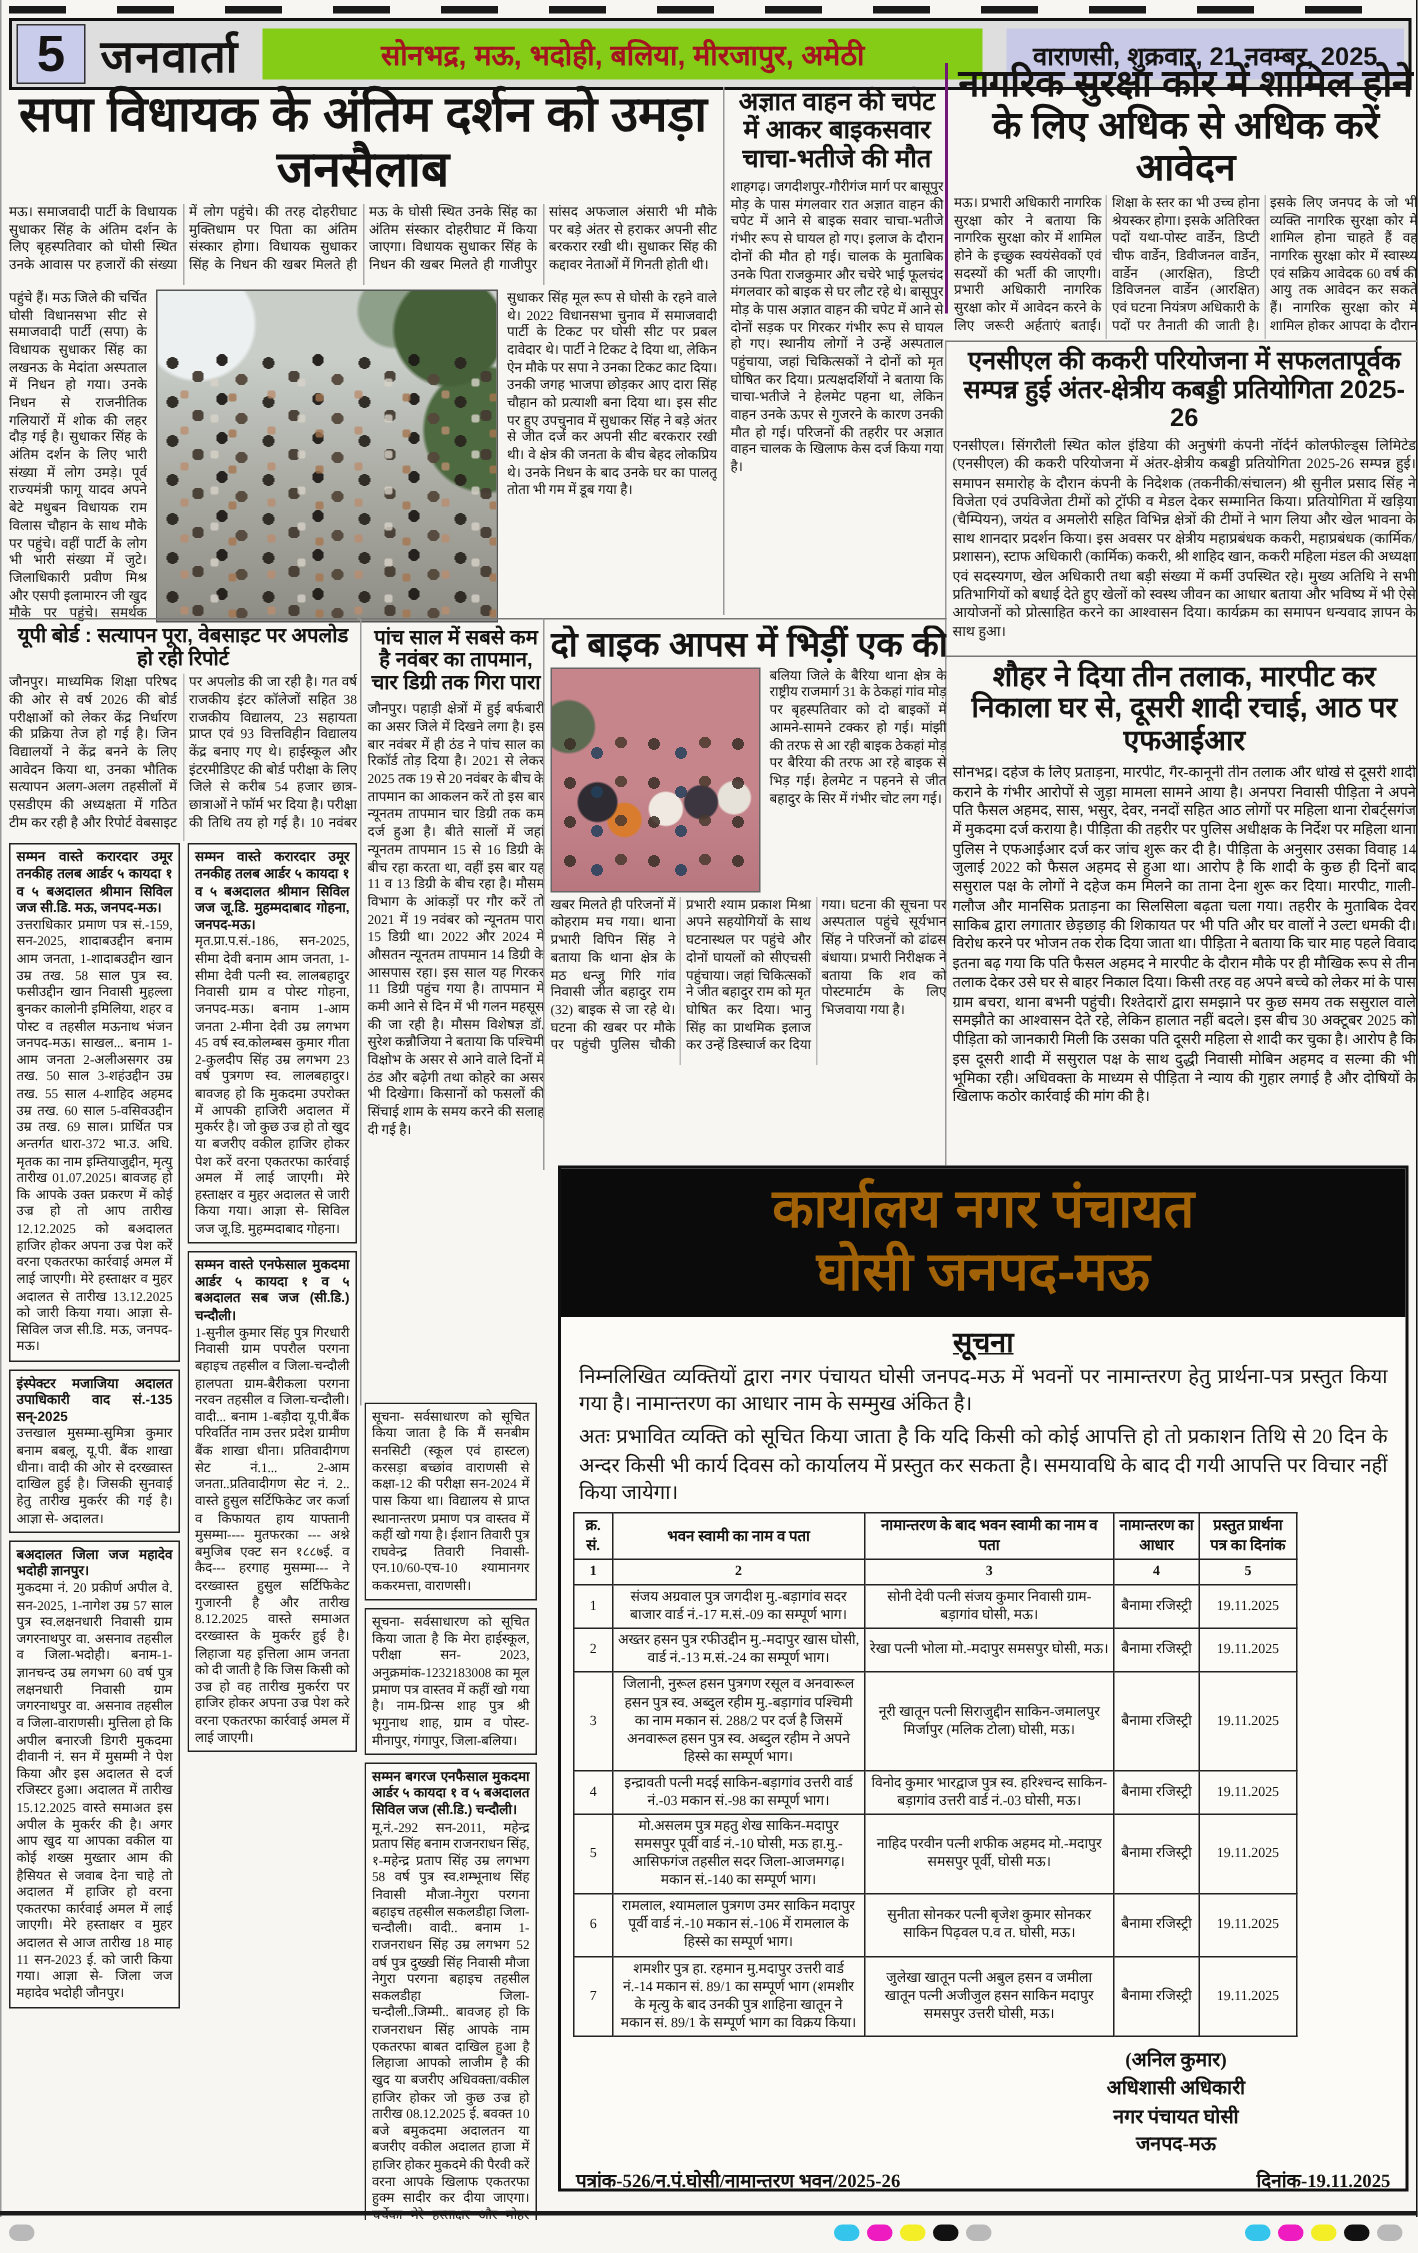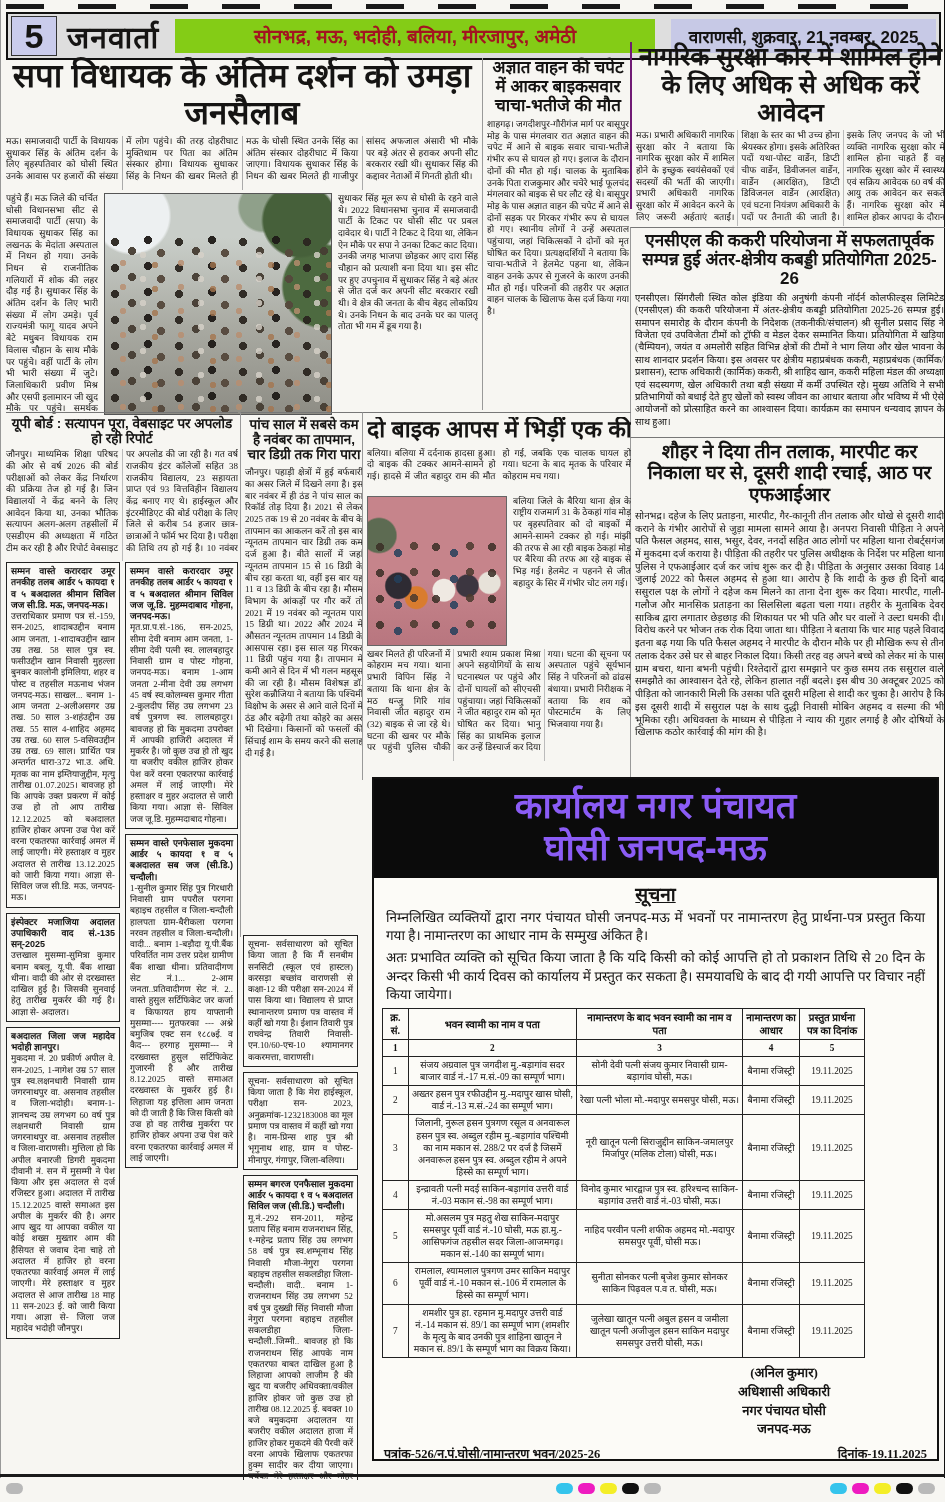--- a/index.html
+++ b/index.html
@@ -102,21 +102,21 @@
   .cls-col{display:flex;flex-direction:column;gap:5px;overflow:hidden;}
   .cls1{left:6px;top:562px;width:114px;height:918px;}
   .cls2{left:125px;top:562px;width:113px;height:918px;}
   .cls3{left:243px;top:935px;width:115px;height:545px;}
   .cls-box{border:1.5px solid #222;padding:3px 4px;background:#fbfaf6;}
   .cls-head{font-weight:bold;font-size:9px;line-height:1.25;text-align:justify;font-family:"Liberation Sans",sans-serif;}
   .cls-body{font-size:8.8px;line-height:1.28;text-align:justify;}
   
   .board{left:372px;top:777px;width:567px;height:684px;border:2px solid #111;background:#fcfbf7;
     padding:0;box-sizing:border-box;}
-  .board-banner{background:#0b0b0b;color:#8b5cf6;text-align:center;font-family:"Liberation Sans",sans-serif;
+  .board-banner{background:#0b0b0b;color:#a16207;text-align:center;font-family:"Liberation Sans",sans-serif;
     font-weight:bold;font-size:36px;line-height:1.18;padding:6px 2px 8px;}
   .board-sub{text-align:center;font-weight:bold;font-size:19px;margin:3px 0 2px;font-family:"Liberation Sans",sans-serif;text-decoration:underline;}
   .board-para{font-size:13.5px;line-height:1.35;text-align:justify;margin:0 12px 4px;}
   .board table{border-collapse:collapse;width:483px;margin:4px 8px 2px;font-size:9.3px;line-height:1.3;}
   .board th,.board td{border:1.5px solid #222;padding:2px 3px;text-align:center;vertical-align:middle;}
   .board th{font-size:10px;}
   .num-row td{font-weight:bold;}
   .sig{ text-align:center; font-weight:bold; font-size:13px; line-height:1.45; width:220px; margin-left:300px; margin-top:6px;}
   .board-foot{display:flex;justify-content:space-between;font-weight:bold;font-size:12.5px;margin:6px 10px 0;}
   
@@ -170,21 +170,20 @@
   <div class="body-txt">जौनपुर। माध्यमिक शिक्षा परिषद की ओर से वर्ष 2026 की बोर्ड परीक्षाओं को लेकर केंद्र निर्धारण की प्रक्रिया तेज हो गई है। जिन विद्यालयों ने केंद्र बनने के लिए आवेदन किया था, उनका भौतिक सत्यापन अलग-अलग तहसीलों में एसडीएम की अध्यक्षता में गठित टीम कर रही है और रिपोर्ट वेबसाइट पर अपलोड की जा रही है। गत वर्ष राजकीय इंटर कॉलेजों सहित 38 राजकीय विद्यालय, 23 सहायता प्राप्त एवं 93 वित्तविहीन विद्यालय केंद्र बनाए गए थे। हाईस्कूल और इंटरमीडिएट की बोर्ड परीक्षा के लिए जिले से करीब 54 हजार छात्र-छात्राओं ने फॉर्म भर दिया है। परीक्षा की तिथि तय हो गई है। 10 नवंबर तक करीब 185 विद्यालयों ने केंद्र बनने के लिए आवेदन किया है। विद्यालयों में केंद्र के तय मानक का भौतिक सत्यापन करने के लिए डीएम के निर्देश पर तहसील स्तर पर गठित तीन सदस्यीय टीम ने परीक्षा केंद्रों का भौतिक सत्यापन किया।</div>
 </div>
 
 <div class="abs story-paanch">
   <h2 class="hl">पांच साल में सबसे कम है नवंबर का तापमान, चार डिग्री तक गिरा पारा</h2>
   <div class="body-txt">जौनपुर। पहाड़ी क्षेत्रों में हुई बर्फबारी का असर जिले में दिखने लगा है। इस बार नवंबर में ही ठंड ने पांच साल का रिकॉर्ड तोड़ दिया है। 2021 से लेकर 2025 तक 19 से 20 नवंबर के बीच के तापमान का आकलन करें तो इस बार न्यूनतम तापमान चार डिग्री तक कम दर्ज हुआ है। बीते सालों में जहां न्यूनतम तापमान 15 से 16 डिग्री के बीच रहा करता था, वहीं इस बार यह 11 व 13 डिग्री के बीच रहा है। मौसम विभाग के आंकड़ों पर गौर करें तो 2021 में 19 नवंबर को न्यूनतम पारा 15 डिग्री था। 2022 और 2024 में औसतन न्यूनतम तापमान 14 डिग्री के आसपास रहा। इस साल यह गिरकर 11 डिग्री पहुंच गया है। तापमान में कमी आने से दिन में भी गलन महसूस की जा रही है। मौसम विशेषज्ञ डॉ. सुरेश कन्नौजिया ने बताया कि पश्चिमी विक्षोभ के असर से आने वाले दिनों में ठंड और बढ़ेगी तथा कोहरे का असर भी दिखेगा। किसानों को फसलों की सिंचाई शाम के समय करने की सलाह दी गई है।</div>
 </div>
 
 <div class="abs story-bike">
   <h2 class="hl">दो बाइक आपस में भिड़ीं एक की मौत</h2>
-  <div class="body-txt bike-intro">बलिया। बलिया में दर्दनाक हादसा हुआ। दो बाइक की टक्कर आमने-सामने हो गई। हादसे में जीत बहादुर राम की मौत हो गई, जबकि एक चालक घायल हो गया। घटना के बाद मृतक के परिवार में कोहराम मच गया।</div>
   <div class="bike-row">
     <div class="photo-pink"></div>
     <div class="body-txt bike-side">बलिया जिले के बैरिया थाना क्षेत्र के राष्ट्रीय राजमार्ग 31 के ठेकहां गांव मोड़ पर बृहस्पतिवार को दो बाइकों में आमने-सामने टक्कर हो गई। मांझी की तरफ से आ रही बाइक ठेकहां मोड़ पर बैरिया की तरफ आ रहे बाइक से भिड़ गई। हेलमेट न पहनने से जीत बहादुर के सिर में गंभीर चोट लग गई।</div>
   </div>
   <div class="body-txt bike-bottom">खबर मिलते ही परिजनों में कोहराम मच गया। थाना प्रभारी विपिन सिंह ने बताया कि थाना क्षेत्र के मठ धन्जु गिरि गांव निवासी जीत बहादुर राम (32) बाइक से जा रहे थे। घटना की खबर पर मौके पर पहुंची पुलिस चौकी प्रभारी श्याम प्रकाश मिश्रा अपने सहयोगियों के साथ घटनास्थल पर पहुंचे और दोनों घायलों को सीएचसी पहुंचाया। जहां चिकित्सकों ने जीत बहादुर राम को मृत घोषित कर दिया। भानु सिंह का प्राथमिक इलाज कर उन्हें डिस्चार्ज कर दिया गया। घटना की सूचना पर अस्पताल पहुंचे सूर्यभान सिंह ने परिजनों को ढांढस बंधाया। प्रभारी निरीक्षक ने बताया कि शव को पोस्टमार्टम के लिए भिजवाया गया है।</div>
 </div>
 
 <div class="abs cls-col cls1">
 
     <div class="cls-box">

